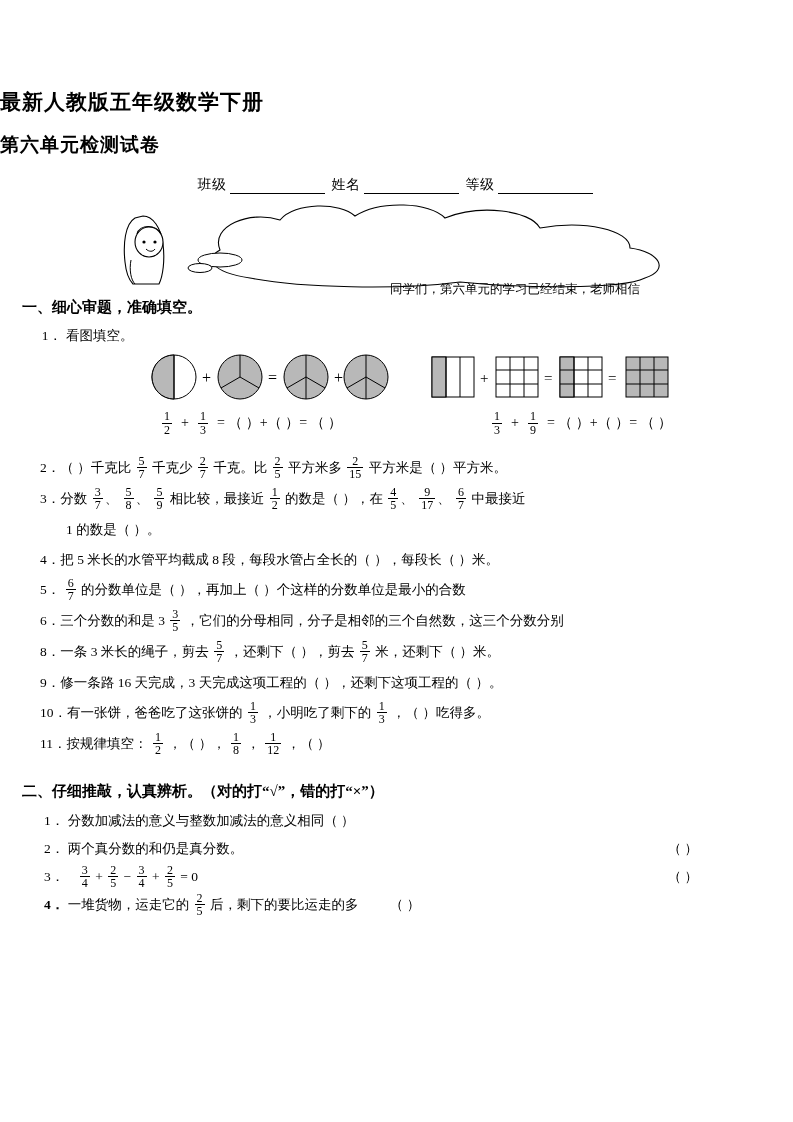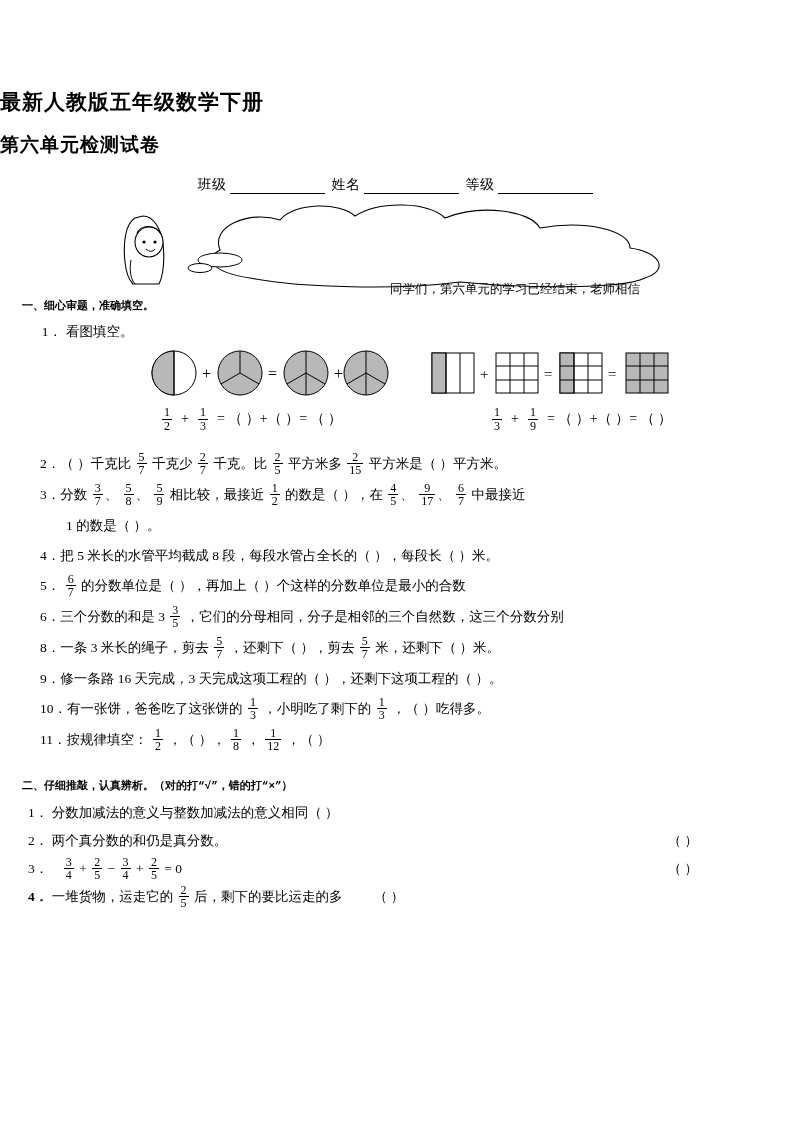--- a/index.html
+++ b/index.html
@@ -73,24 +73,24 @@
     top: 32px;
     width: 360px;
     text-align: right;
     font-size: 12.5px;
     line-height: 19px;
     font-family: "Liberation Sans", sans-serif;
     margin-top: 48px;
   }
 
   .sec-head {
-    font-size: 11px;
+    font-size: 15px;
     font-weight: bold;
     margin: 8px 0 6px 22px;
-    font-family: Liberation Mono, monospace;
+    font-family: Liberation Serif, serif;
   }
   .q {
     font-size: 13.5px;
     line-height: 26px;
     margin: 4px 0 4px 40px;
     position: relative;
   }
   .q .num {
     display: inline-block;
     width: 22px;
@@ -132,21 +132,21 @@
 
   .fig-left { position: absolute; left: 150px; top: 0; }
   .fig-right { position: absolute; left: 430px; top: 0; }
 
   .sec2 {
     margin-top: 24px;
   }
   .tf-line {
     font-size: 13.5px;
     line-height: 28px;
-    margin-left: 28px;
+    margin-left: 44px;
     position: relative;
   }
   .tf-paren {
     position: absolute;
     right: 95px;
   }
 </style>
 </head>
 <body>
 

